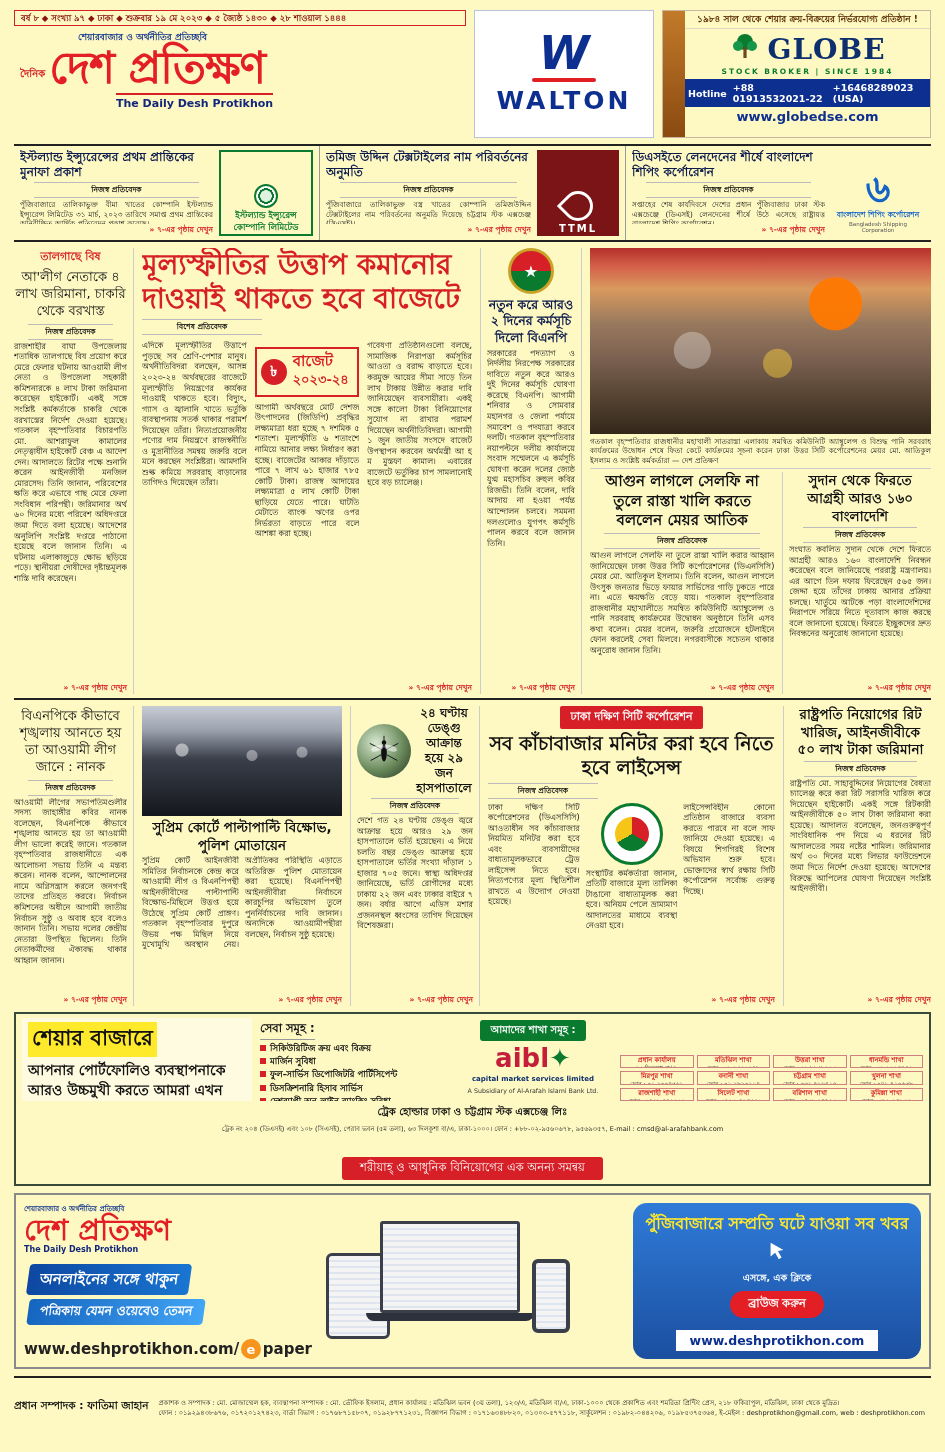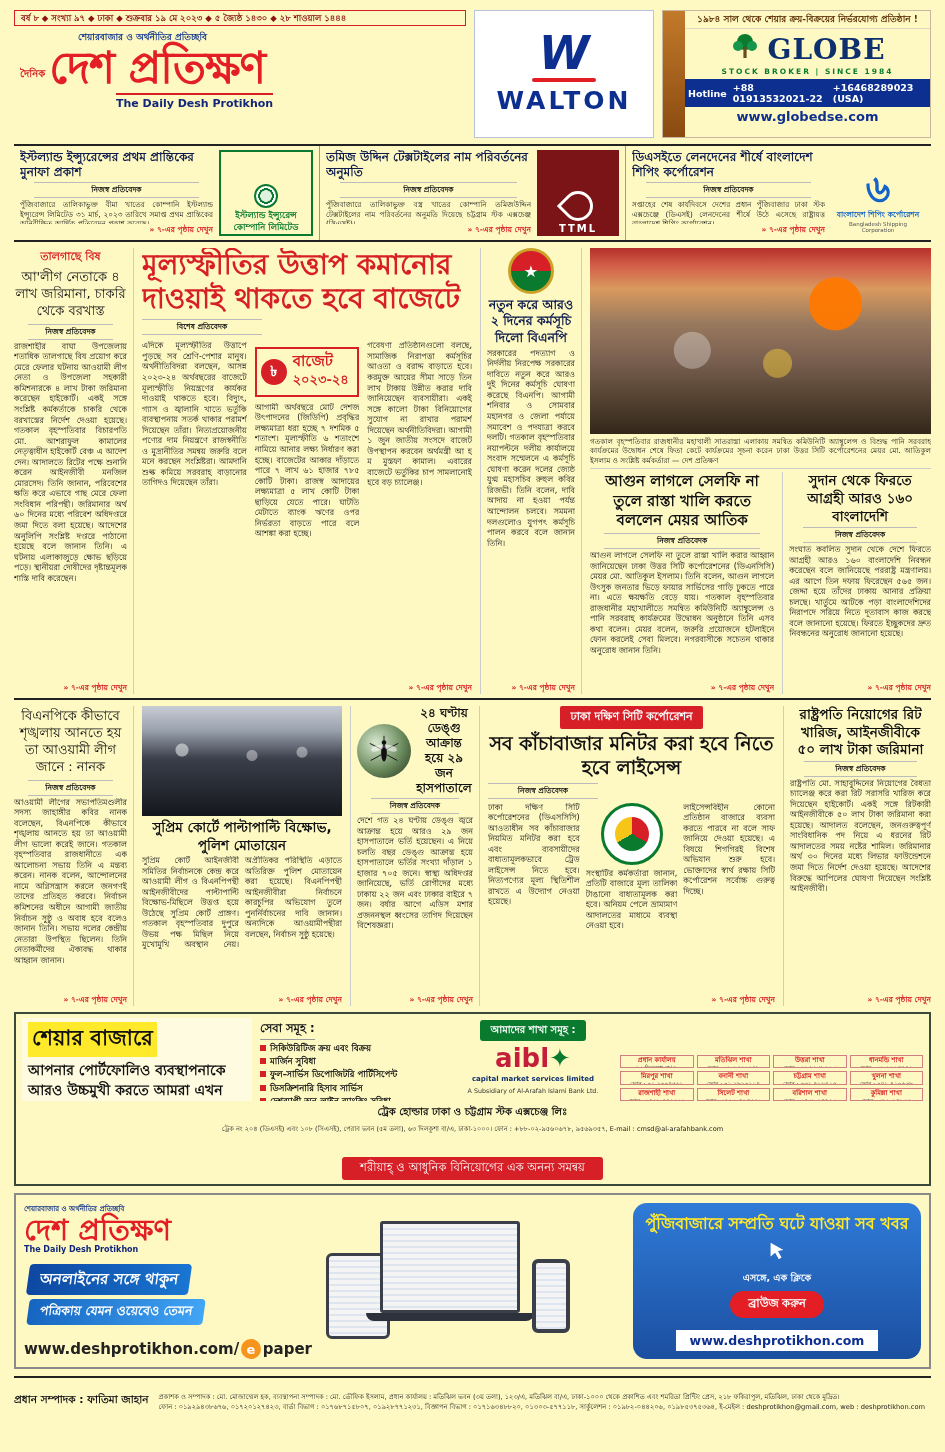--- a/index.html
+++ b/index.html
@@ -171,21 +171,21 @@
   .ep-right { width:288px; background:linear-gradient(180deg,#2f7bd8,#1b4fa0); border-radius:14px; display:flex;
               flex-direction:column; align-items:center; padding:10px 12px 8px; gap:5px; }
   .ep-right-h { color:#ffe92b; font-weight:800; font-size:16px; text-align:center; line-height:1.35; }
   .ep-right-sub { color:#fff; font-size:9.5px; font-weight:bold; }
   .browse-btn { background:#e31e24; color:#fff; font-weight:800; font-size:11.5px; padding:4px 18px;
                 border-radius:14px; border:none; cursor:pointer; }
   .ep-right-url { background:#fff; color:#0d2f8f; font-weight:800; font-size:12.5px; padding:3px 14px;
                   border-radius:0; margin-top:auto; }
 
   
-  .footer { border-top:2px solid #222; margin-top:7px; padding-top:14px; display:flex; gap:10px; }
+  .footer { border-top:2px solid #222; margin-top:7px; padding-top:20px; display:flex; gap:10px; }
   .footer-ed { font-weight:800; font-size:10.5px; white-space:nowrap; }
   .footer-lines { flex:1; }
   .footer-line { font-size:6.7px; color:#222; line-height:1.5; text-align:justify; }
 </style>
 </head>
 <body>
 
 <div class="page">
 
   <div class="header-row">

